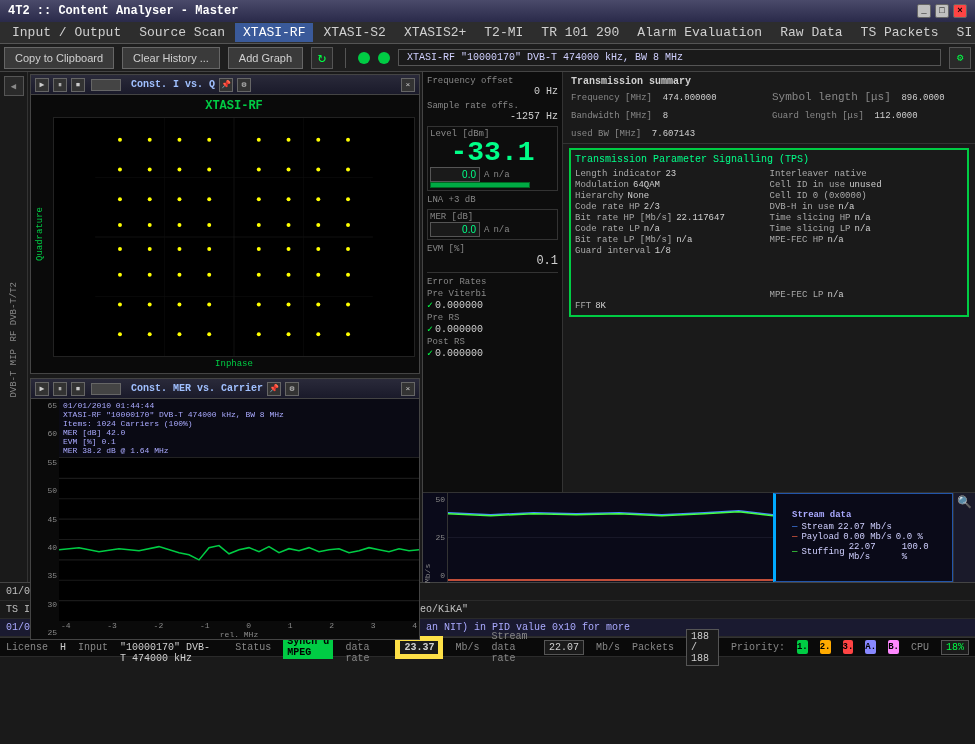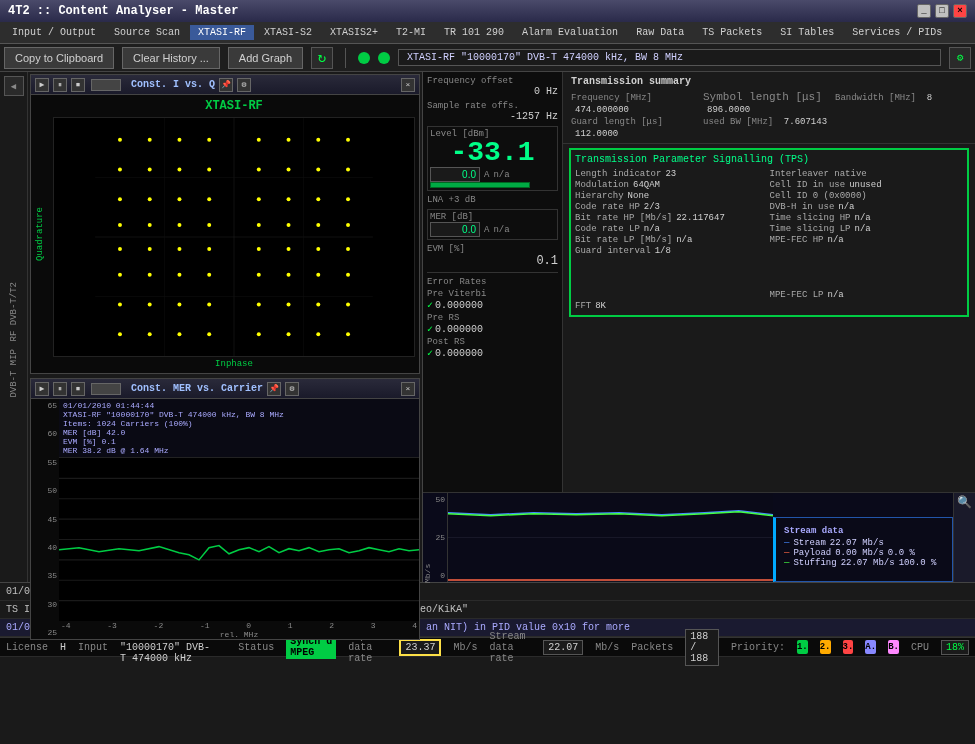--- a/index.html
+++ b/index.html
@@ -44,21 +44,21 @@
       display: flex;
       align-items: center;
       border-bottom: 1px solid #555;
       padding: 0 4px;
       gap: 2px;
     }
     .menu-item {
       color: #d0d0d0;
       padding: 2px 8px;
       cursor: pointer;
-      font-size: 10px;
+      font-size: 13px;
       white-space: nowrap;
     }
     .menu-item.active { background: #3a5a9a; color: #ffffff; }
 
     
     #toolbar {
       background: #1e1e1e;
       height: 28px;
       display: flex;
       align-items: center;
@@ -521,21 +521,21 @@
             <span style="color:#00ff44; font-size:10px;">✓</span>
             <span style="color:#d0d0d0; font-size:10px;">0.000000</span>
           </div>
         </div>
       </div>
 
       <div id="info-col" style="overflow:hidden;">
 
         <div style="padding:4px 8px; border-bottom:1px solid #333;">
           <div style="color:#d0d0d0; font-size:10px; font-weight:bold; margin-bottom:4px;">Transmission summary</div>
-          <div style="display:grid; grid-template-columns:1fr 1fr 1fr; gap:0;">
+          <div style="display:grid; grid-template-columns:1fr 1fr; gap:6px;">
             <div>
               <span style="color:#888;font-size:9px;">Frequency [MHz]</span>
               <span style="color:#d0d0d0;font-size:9px; margin-left:4px;">474.000000</span>
             </div>
             <div>
               <span style="color:#888;font-size:11px;">Symbol length [μs]</span>
               <span style="color:#d0d0d0;font-size:9px; margin-left:4px;">896.0000</span>
             </div>
             <div>
               <span style="color:#888;font-size:9px;">Bandwidth [MHz]</span>
@@ -653,21 +653,21 @@
             <line x1="0" y1="90" x2="380" y2="90" stroke="#1a1a2a" stroke-width="1"></line>
 
             <polyline points="0,20 50,22 100,20 150,21 200,20 250,22 300,20 340,18 360,20 380,22" fill="none" stroke="#4488ff" stroke-width="1.5"></polyline>
 
             <polyline points="0,21 50,23 100,21 150,22 200,21 250,23 300,21 340,19 360,21 380,23" fill="none" stroke="#44ff44" stroke-width="1.5"></polyline>
 
             <polyline points="0,88 380,88" fill="none" stroke="#ff6644" stroke-width="1.5"></polyline>
           </svg>
         </div>
 
-        <div style="width:180px; background:#0a0a18; border:1px solid #2255aa; border-left:3px solid #00aaff; padding:8px;margin-top:24px;">
+        <div style="width:180px; background:#0a0a18; border:1px solid #2255aa; border-left:3px solid #00aaff; padding:16px;">
           <div style="color:#aaaaff; font-size:9px; font-weight:bold; margin-bottom:2px;">Stream data</div>
           <div style="display:flex; align-items:center; gap:4px; font-size:9px;">
             <span style="color:#4488ff;">—</span>
             <span style="color:#d0d0ff;">Stream</span>
             <span style="color:#d0d0ff;">22.07 Mb/s</span>
           </div>
           <div style="display:flex; align-items:center; gap:4px; font-size:9px;">
             <span style="color:#ff6644;">—</span>
             <span style="color:#d0d0ff;">Payload</span>
             <span style="color:#d0d0ff;">0.00 Mb/s</span>
@@ -716,21 +716,21 @@
     <span style="color:#888;">License</span>
     <span style="color:#d0d0d0;">H</span>
     <span style="color:#888;">Input</span>
     <span style="color:#d0d0d0;">XTASI-RF "10000170" DVB-T 474000 kHz</span>
     <span style="flex:1;"></span>
 
     <span style="color:#888;">Status</span>
     <span style="background:#00cc44; color:#000; font-weight:bold; padding:1px 4px; font-size:10px;">Synch'd MPEG</span>
 
     <span style="color:#888;">Input data rate</span>
-    <span style="background:#1a1a1a; border:2px solid #fde047; padding:1px 4px; color:#d0d0d0;">23.37</span>
+    <span style="background:#1a1a1a; border:5px solid #fde047; padding:1px 4px; color:#d0d0d0;font-weight:bold;">23.37</span>
     <span style="color:#888;">Mb/s</span>
 
     <span style="color:#888;">Stream data rate</span>
     <span style="background:#1a1a1a; border:1px solid #555; padding:1px 4px; color:#d0d0d0;">22.07</span>
     <span style="color:#888;">Mb/s</span>
 
     <span style="color:#888;">Packets</span>
     <span style="background:#1a1a1a; border:1px solid #555; padding:1px 4px; color:#d0d0d0;">188 / 188</span>
 
     <span style="color:#888;">Priority:</span>

